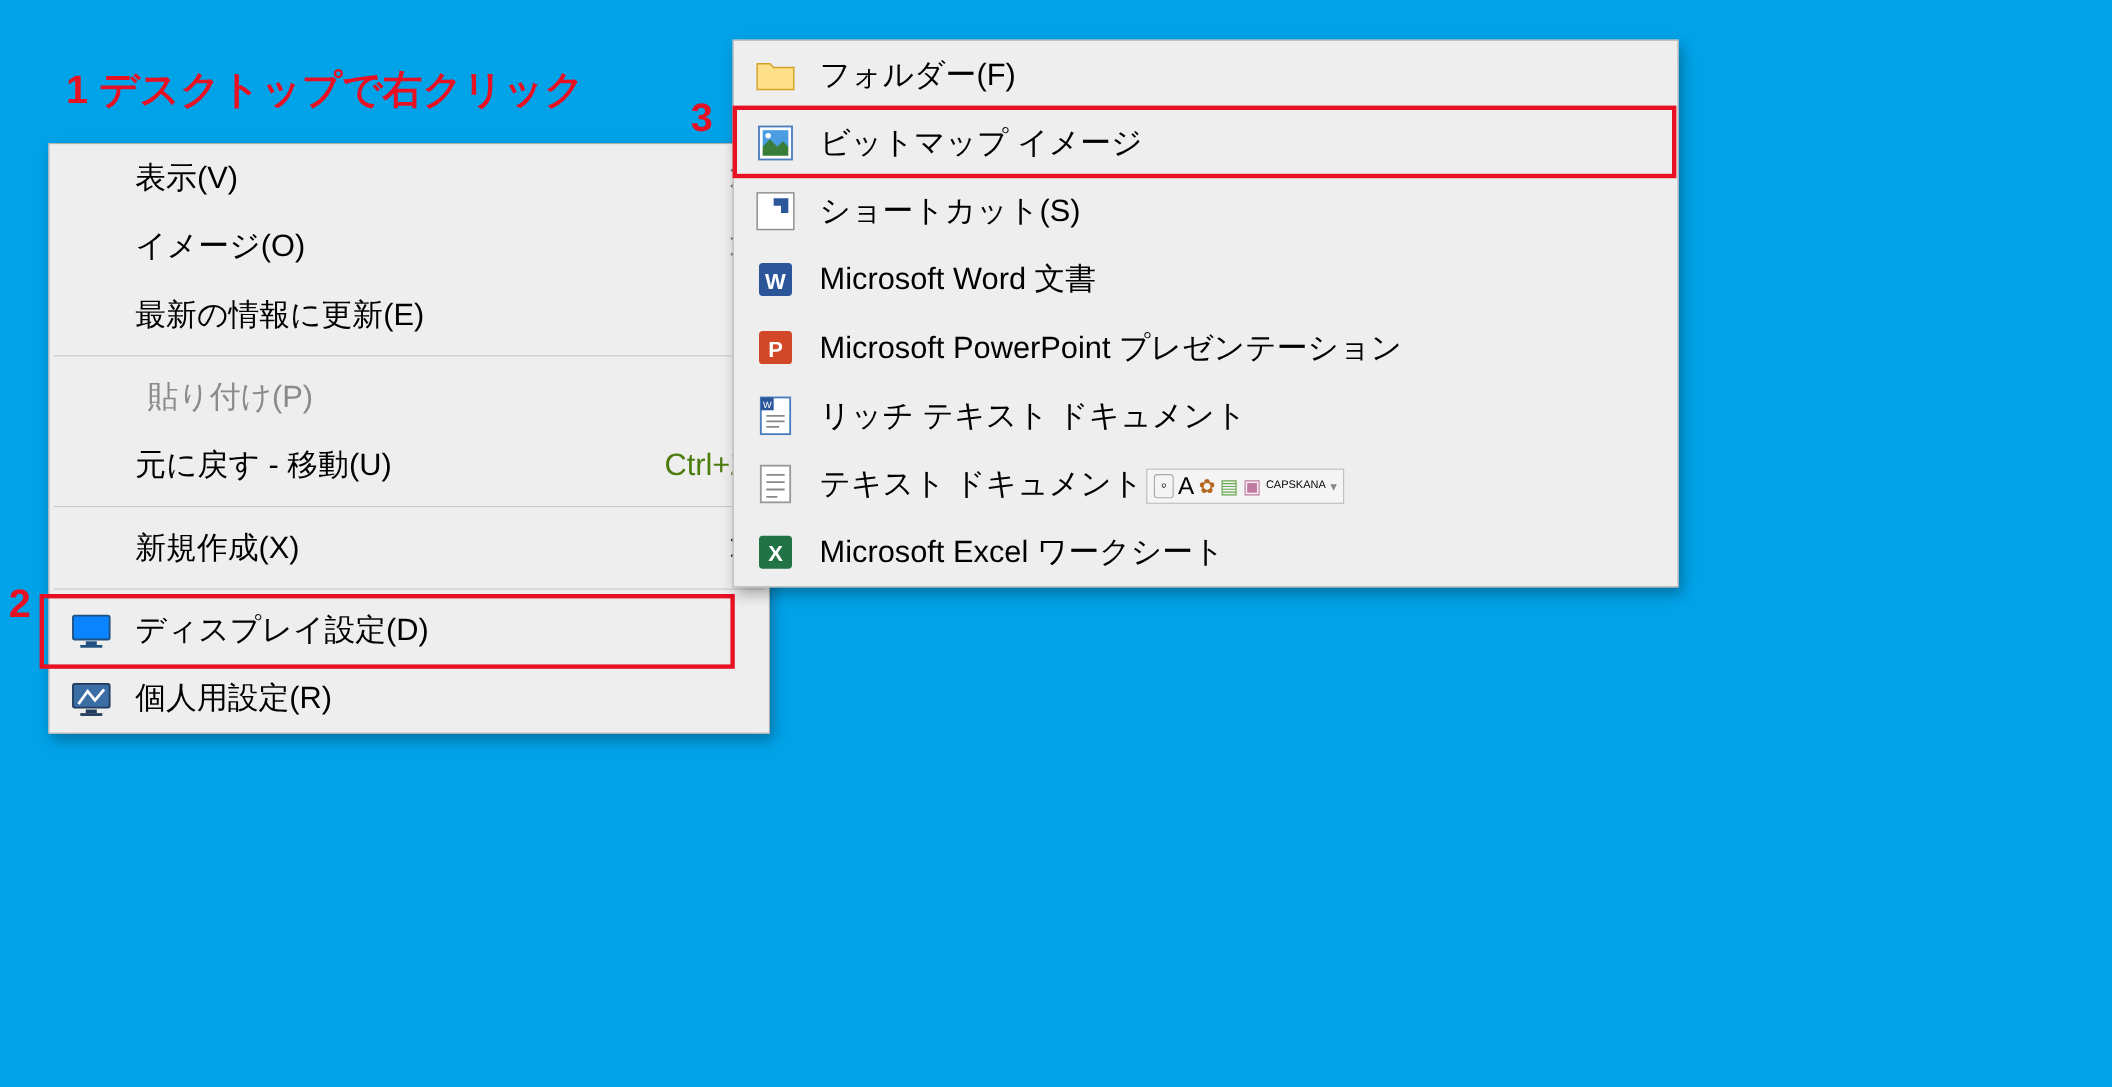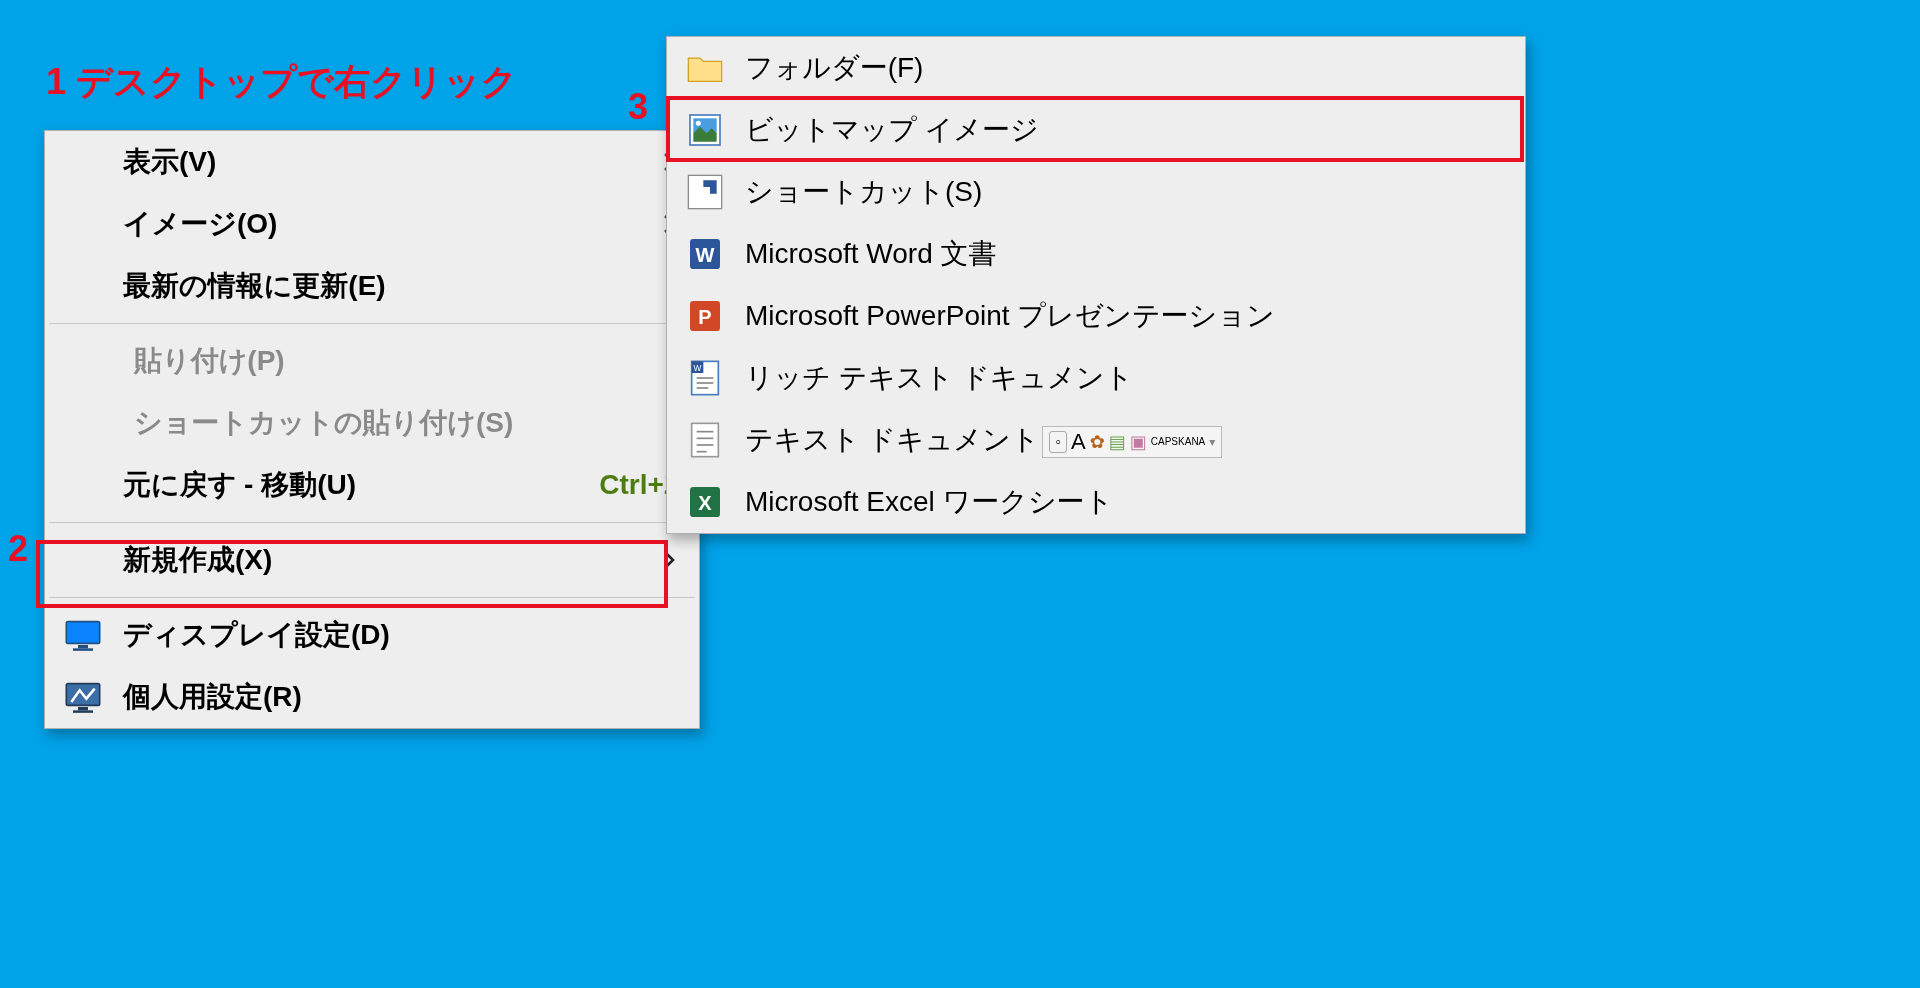--- a/index.html
+++ b/index.html
@@ -87,23 +87,23 @@
     background: #f4f4f4;
     border: 1px solid #bbb;
     padding: 2px 6px;
     font-size: 16px;
   }
   .ime-toolbar span { display:inline-flex; align-items:center; justify-content:center; }
 </style>
 </head>
 <body>
 
-<div class="annotation" style="left:46px; top:58px;">1 デスクトップで右クリック</div>
-
-<div class="context-menu" style="left:44px; top:130px; width:656px;font-weight:bold;">
+<div class="annotation" style="left:60px; top:58px;">1 デスクトップで右クリック</div>
+
+<div class="context-menu" style="left:44px; top:130px; width:656px;">
   <div class="menu-item">
     <span class="icon-slot"></span>
     <span class="label">表示(V)</span>
     <span class="submenu-arrow">
       <svg viewBox="0 0 24 24">
           <path d="M8 4 L16 12 L8 20" fill="none" stroke="#555" stroke-width="2.5"></path>
         </svg>
     </span>
   </div>
   <div class="menu-item">
@@ -116,24 +116,20 @@
     </span>
   </div>
   <div class="menu-item">
     <span class="icon-slot"></span>
     <span class="label">最新の情報に更新(E)</span>
   </div>
   <div class="separator"></div>
   <div class="menu-item disabled">
     <span class="icon-slot"></span>
     <span class="label">貼り付け(P)</span>
-  </div>
-  <div class="menu-item disabled">
-    <span class="icon-slot"></span>
-    <span class="label">ショートカットの貼り付け(S)</span>
   </div>
   <div class="menu-item">
     <span class="icon-slot"></span>
     <span class="label">元に戻す - 移動(U)</span>
     <span class="shortcut">Ctrl+Z</span>
   </div>
   <div class="separator"></div>
   <div class="menu-item">
     <span class="icon-slot"></span>
     <span class="label">新規作成(X)</span>

